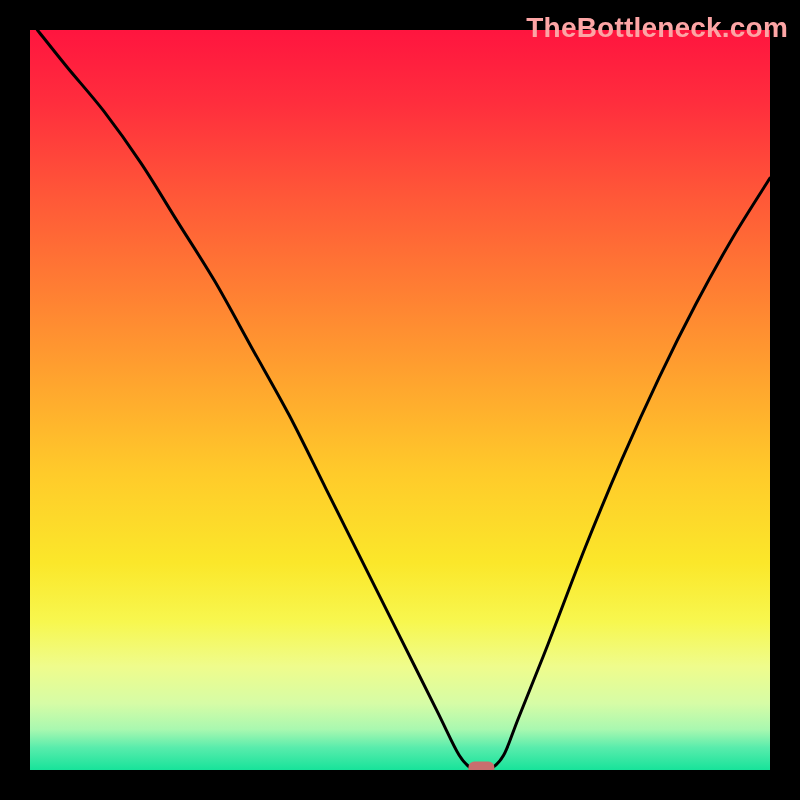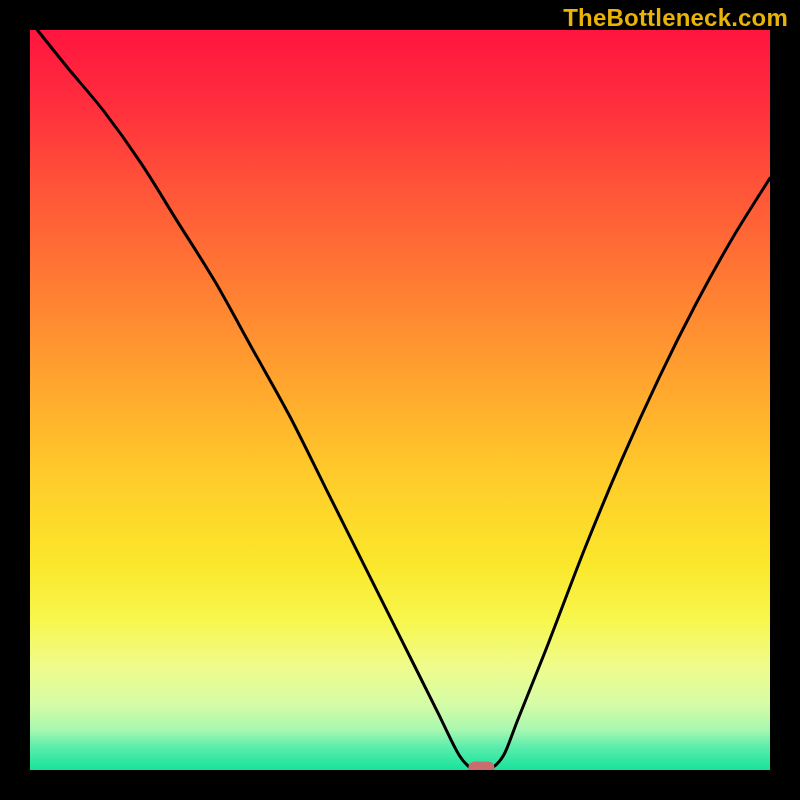--- a/index.html
+++ b/index.html
@@ -12,24 +12,24 @@
     font-family: Arial, Helvetica, sans-serif;
   }
   .frame {
     position: relative;
     width: 800px;
     height: 800px;
     background: #000;
   }
   .watermark {
     position: absolute;
-    top: 4px;
+    top: 12px;
     right: 12px;
-    color: #eab308;
-    font-size: 24px;
+    color: #fca5a5;
+    font-size: 28px;
     font-weight: 600;
     letter-spacing: 0.2px;
     z-index: 10;
   }
   svg {
     display: block;
   }
 </style>
 </head>
 <body>

